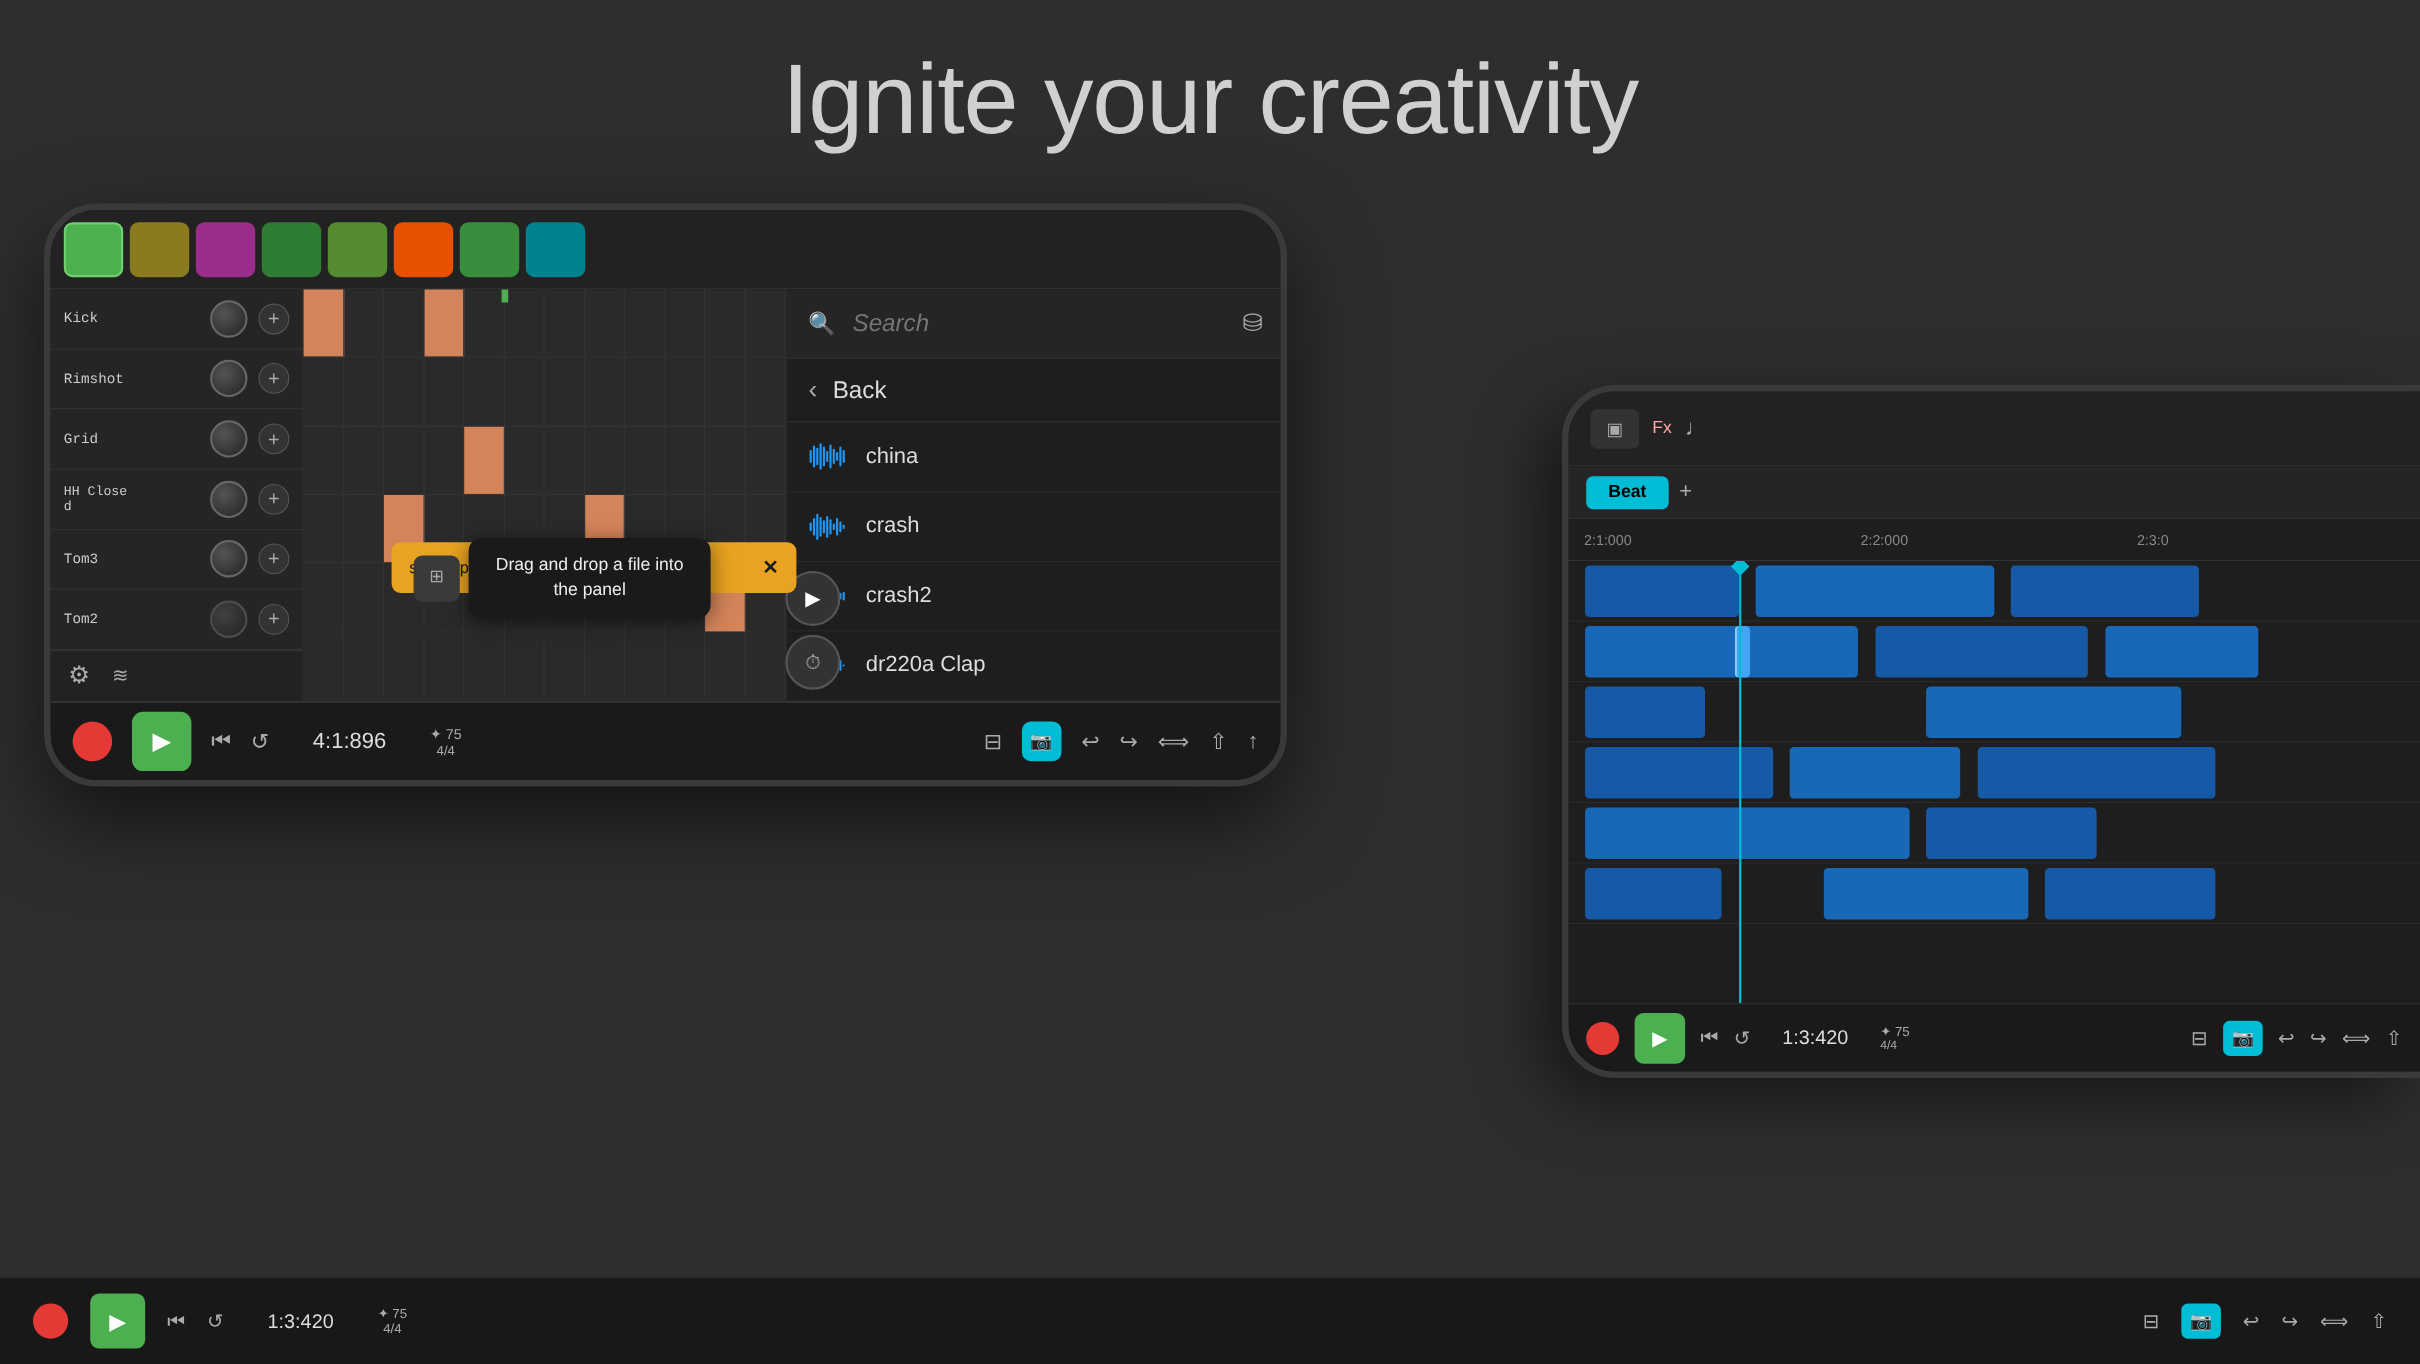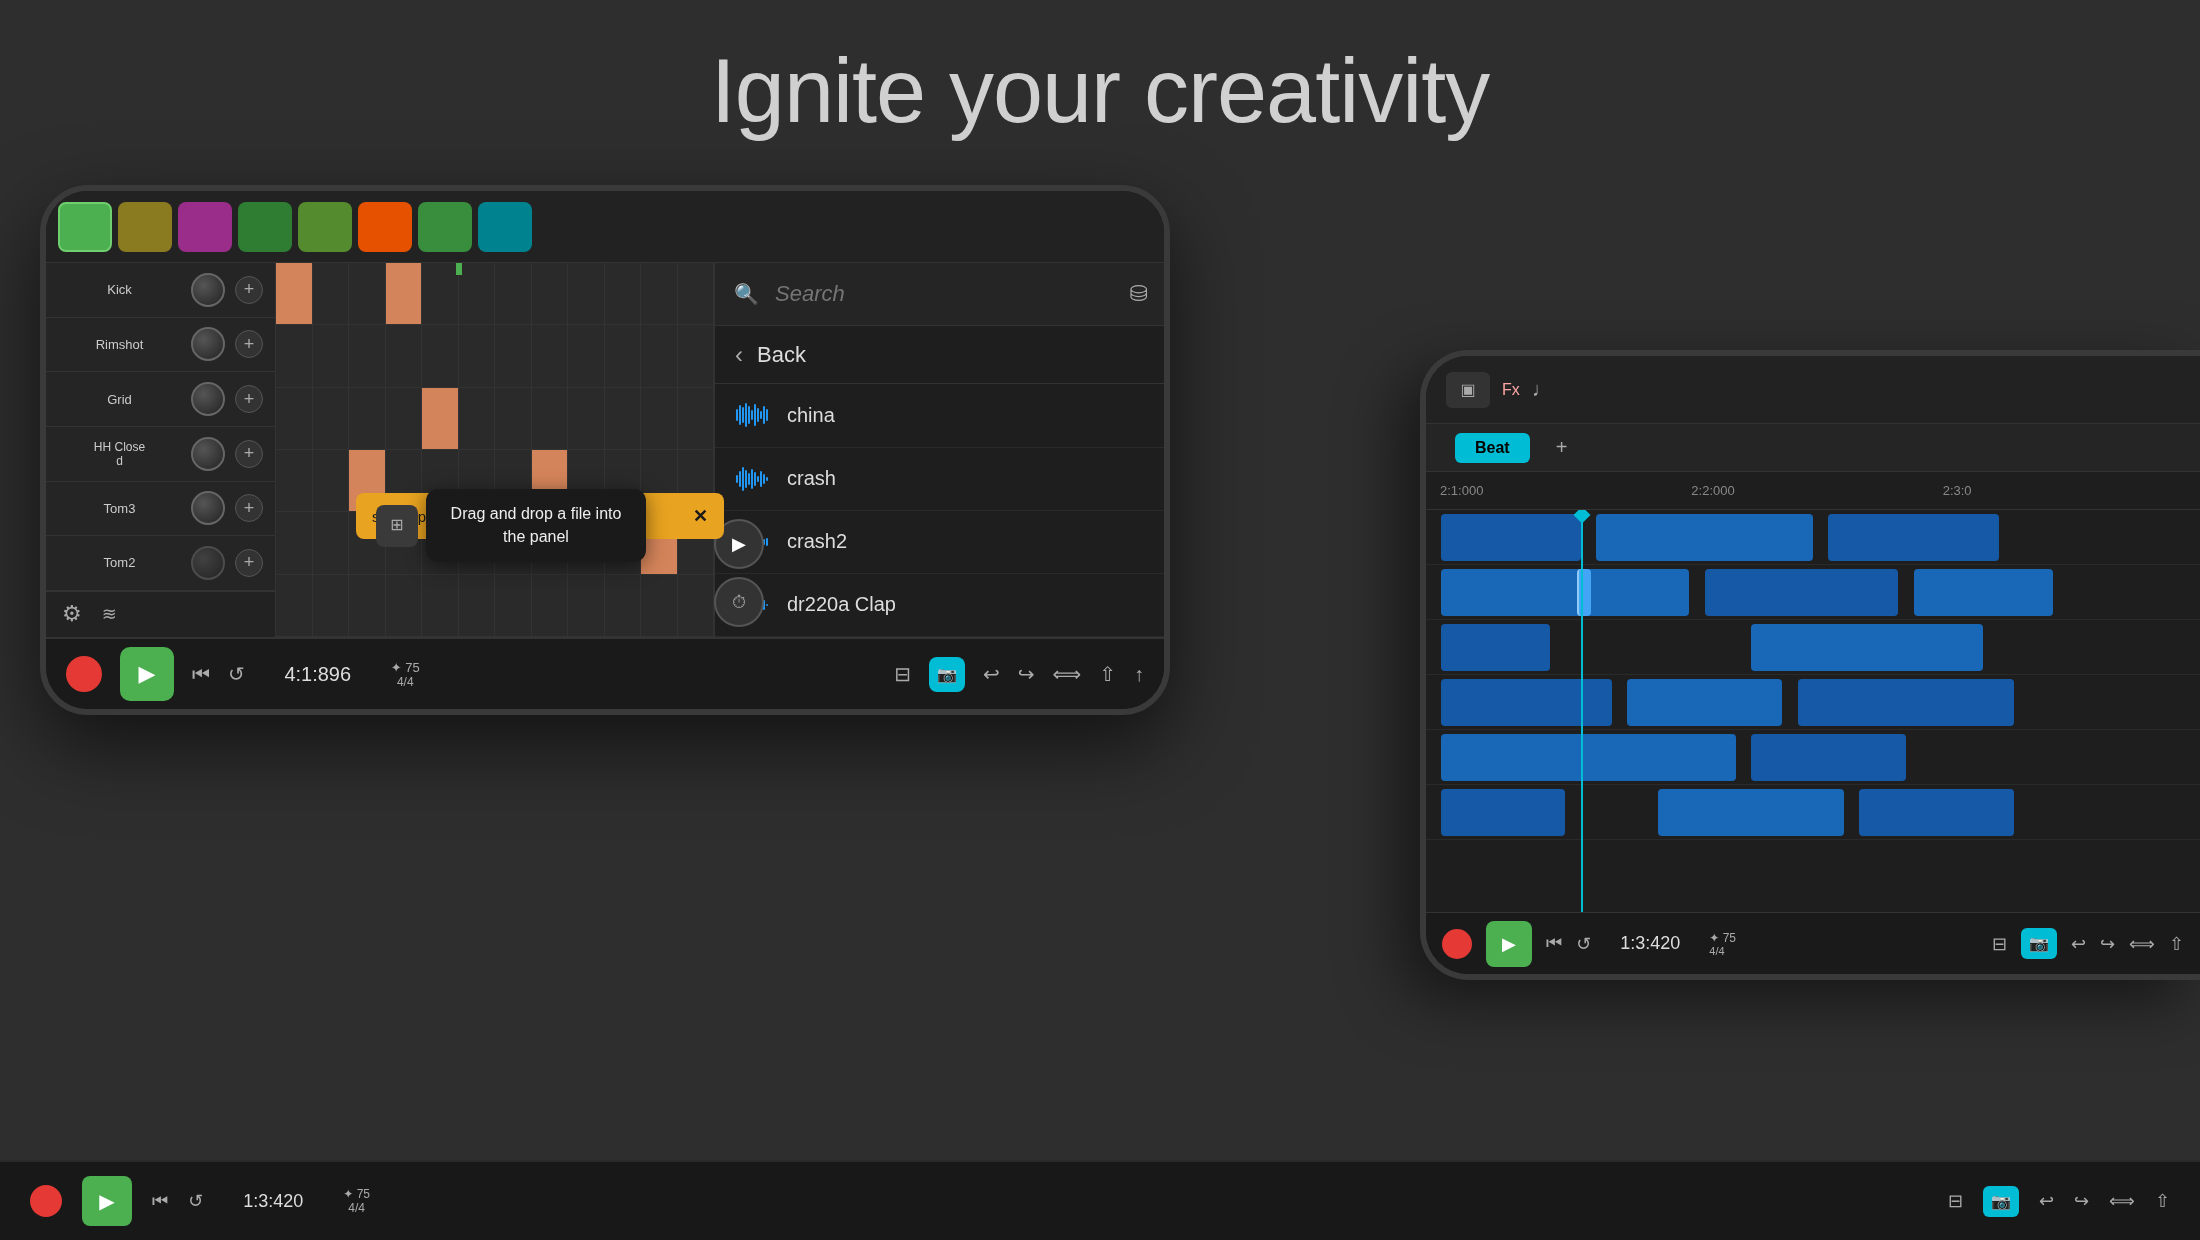--- a/index.html
+++ b/index.html
@@ -106,21 +106,22 @@
       align-items: center;
       padding: 0 12px;
       border-bottom: 1px solid #333;
       gap: 10px;
     }
 
     .track-name {
       color: #ccc;
       font-size: 13px;
       flex: 1;
-      text-align: center;
+      text-align: left;
+      font-family: Liberation Mono, monospace;
     }
 
     .track-knob {
       width: 34px;
       height: 34px;
       border-radius: 50%;
       background: radial-gradient(circle at 35% 35%, #555, #222);
       border: 2px solid #666;
       flex-shrink: 0;
     }
@@ -387,22 +388,22 @@
       color: #aaa;
       font-size: 20px;
     }
 
     
     .beat-row {
       height: 48px;
       background: #252525;
       display: flex;
       align-items: center;
-      padding: 0 29px;
-      gap: 26px;
+      padding: 0 16px;
+      gap: 10px;
       border-bottom: 1px solid #333;
     }
 
     .beat-btn {
       background: #00bcd4;
       color: #000;
       padding: 6px 20px;
       border-radius: 6px;
       font-size: 16px;
       font-weight: 600;

